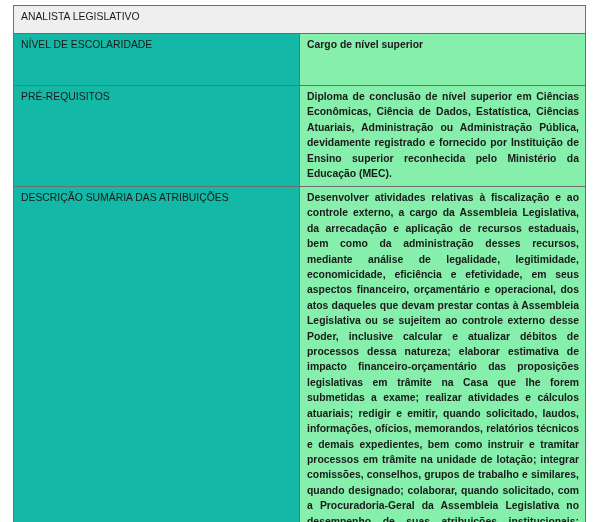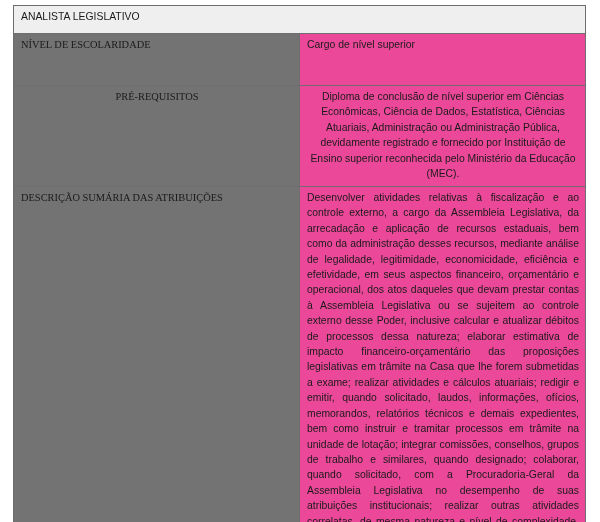--- a/index.html
+++ b/index.html
@@ -1,23 +1,23 @@
 <!DOCTYPE html>
 <html><head>
 <meta charset="utf-8">
 <style>
   html, body { margin:0; padding:0; background:#ffffff; }
   body { width:600px; height:522px; overflow:hidden; position:relative; font-family:"Liberation Sans", sans-serif; color:#1a1a1a; }
   .tbl { position:absolute; left:13px; top:5px; width:573px; border-collapse:collapse; table-layout:fixed; font-size:10.4px; line-height:15.4px; }
   .tbl td { border:1px solid #6e6e6e; vertical-align:top; padding:3px 6px 0 7px; }
   .hdr td { background:#efefef; height:24px;margin-top:32px; }
-  .lbl { background:#737373; width:147px;font-family:Liberation Serif, serif; }
-  .val { background:#ec4899; text-align:justify; padding-right:6px !important; }
+  .lbl { background:#14b8a6; width:147px; }
+  .val { background:#86efac; text-align:justify; padding-right:6px !important;font-weight:bold; }
   .r1 td { height:48px; }
-  .r2 td { height:97px;text-align:center; }
+  .r2 td { height:97px; }
   .r3 td { height:310px; }
 </style>
 </head>
 <body>
 
 <table class="tbl">
   <tbody>
       <tr class="hdr">
     <td colspan="2">ANALISTA LEGISLATIVO</td>
   </tr>

